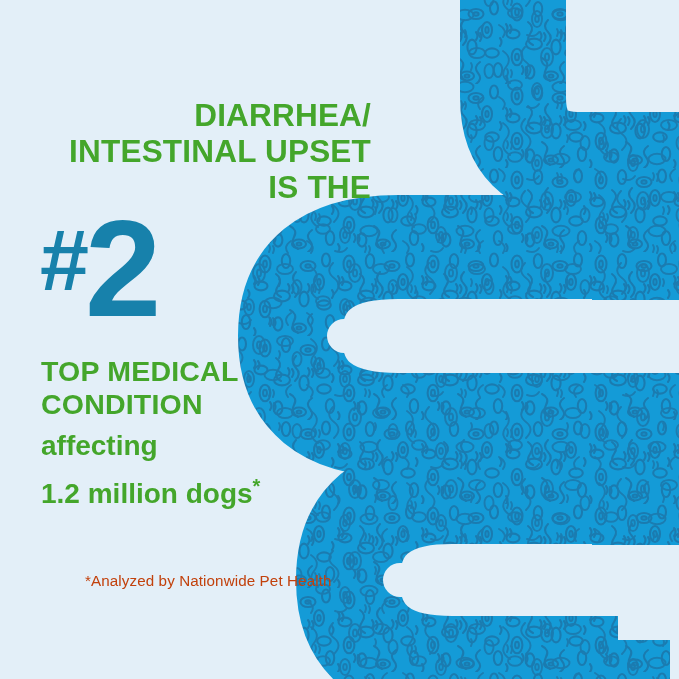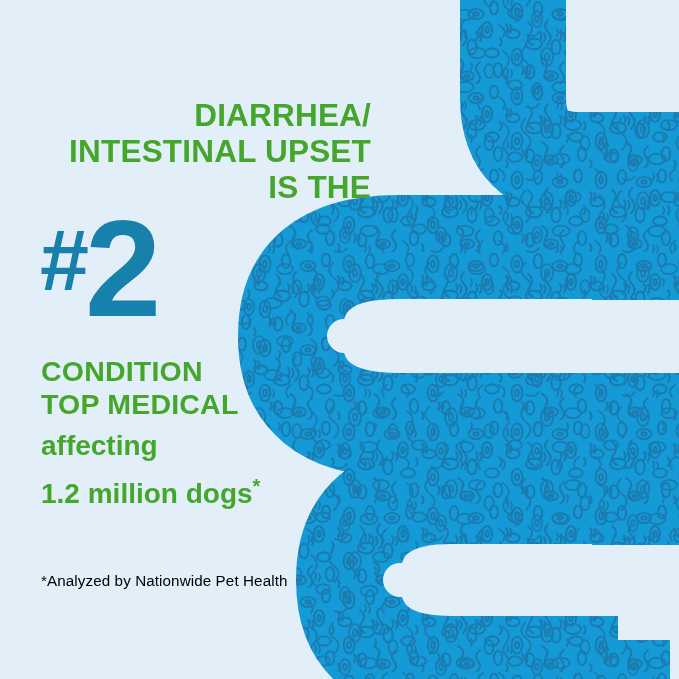--- a/index.html
+++ b/index.html
@@ -108,22 +108,23 @@
     left: 41px;
     top: 570px;
     width: 330px;
   }
   .footnote-line {
     display: block;
     font-size: 15.2px;
     line-height: 21.5px;
     font-weight: 400;
     letter-spacing: 0.1px;
-    color: #000000;
+    color: #c2410c;
     white-space: nowrap;
+    margin-left: 44px;
   }
 </style>
 </head>
 <body>
 
 <div id="poster">
 
   <svg id="intestine-art" viewBox="0 0 679 679" xmlns="http://www.w3.org/2000/svg">
     <defs>
 
@@ -300,22 +301,22 @@
       <span class="headline-line">INTESTINAL UPSET</span>
       <span class="headline-line">IS THE</span>
     </div>
 
     <div class="rank-block">
       <span class="rank-hash">#</span>
       <span class="rank-number">2</span>
     </div>
 
     <div class="subhead-block">
+      <span class="subhead-line">TOP MEDICAL</span>
       <span class="subhead-line">CONDITION</span>
-      <span class="subhead-line">TOP MEDICAL</span>
       <span class="subhead-line lower">affecting</span>
       <span class="subhead-line lower"><span>1.2 million dogs</span><span class="asterisk">*</span></span>
     </div>
 
     <div class="footnote-block">
       <span class="footnote-line">*Analyzed by Nationwide Pet Health</span>
     </div>
 
   </div>
 </div>

